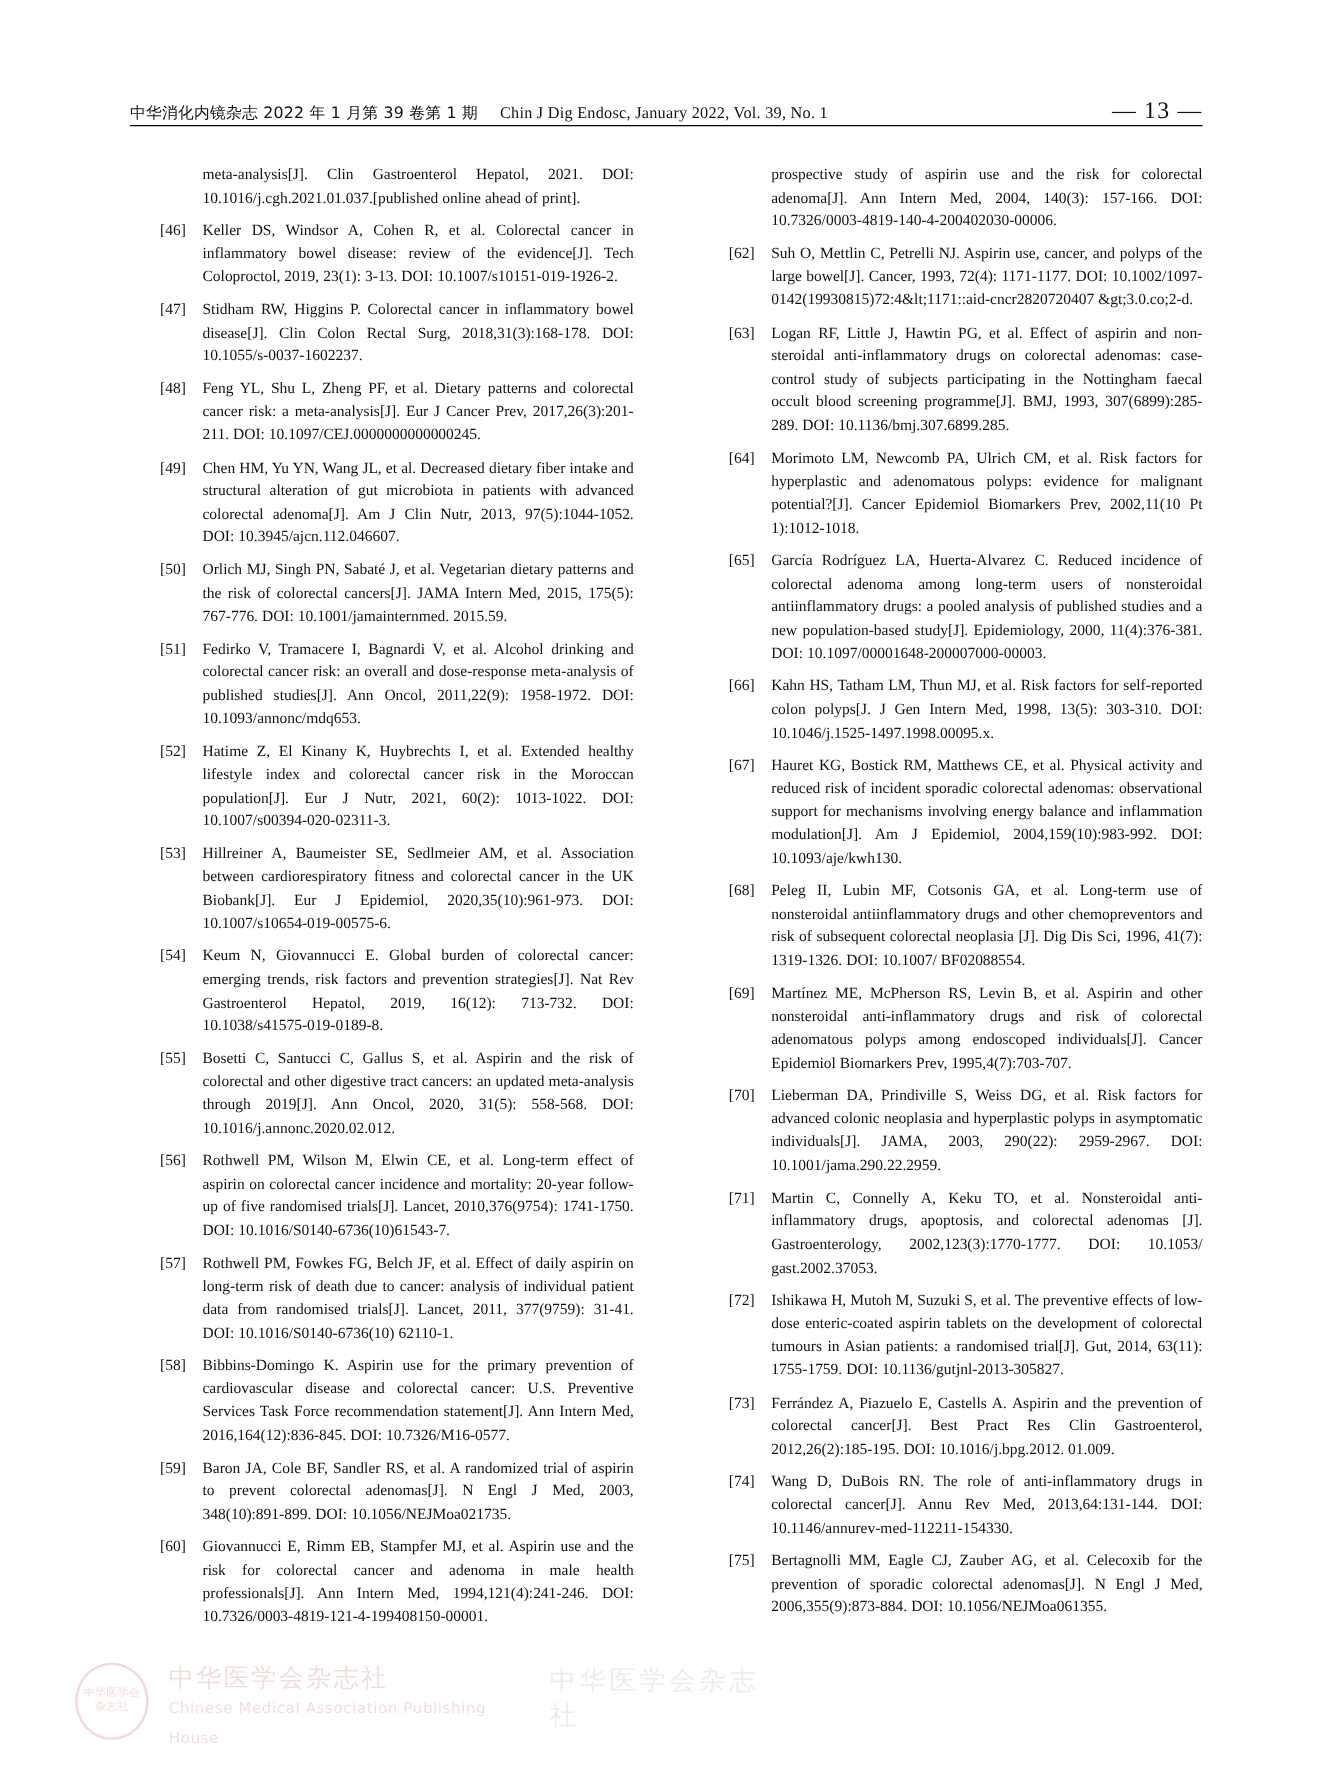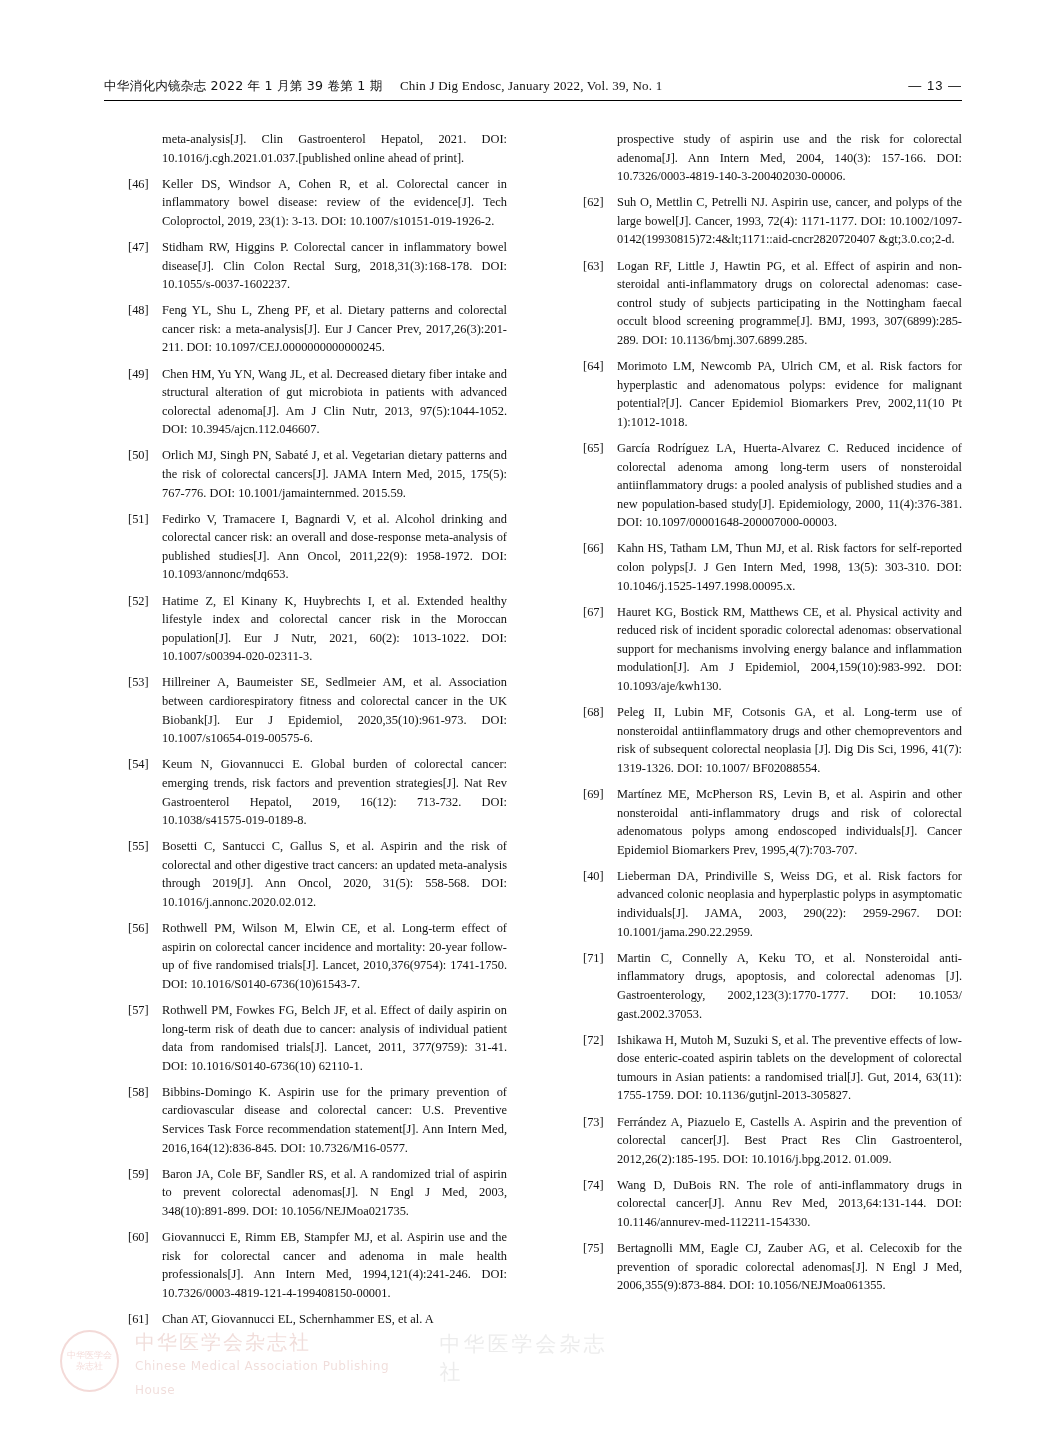--- a/index.html
+++ b/index.html
@@ -41,22 +41,22 @@
   .runhead .cn {
     font-family: "DejaVu Sans", sans-serif;
     font-size: 12.6px;
   }
   .runhead .en {
     font-family: "Liberation Serif", serif;
     font-size: 13px;
     margin-left: 14px;
   }
   .runhead .pageno {
-    font-family: Liberation Sans, sans-serif;
-    font-size: 13px;
+    font-family: Liberation Serif, serif;
+    font-size: 19px;
     white-space: nowrap;
     letter-spacing: 1px;
   }
   .rule {
     position: absolute;
     left: 104px;
     top: 100px;
     width: 858px;
     height: 1px;
     background: #000;
@@ -222,30 +222,26 @@
         <div class="txt">Bibbins-Domingo K. Aspirin use for the primary prevention of cardiovascular disease and colorectal cancer: U.S. Preventive Services Task Force recommendation statement[J]. Ann Intern Med, 2016,164(12):836-845. DOI: 10.7326/M16-0577.</div>
       </div>
       <div class="ref">
         <div class="num">[59]</div>
         <div class="txt">Baron JA, Cole BF, Sandler RS, et al. A randomized trial of aspirin to prevent colorectal adenomas[J]. N Engl J Med, 2003, 348(10):891-899. DOI: 10.1056/NEJMoa021735.</div>
       </div>
       <div class="ref">
         <div class="num">[60]</div>
         <div class="txt">Giovannucci E, Rimm EB, Stampfer MJ, et al. Aspirin use and the risk for colorectal cancer and adenoma in male health professionals[J]. Ann Intern Med, 1994,121(4):241-246. DOI: 10.7326/0003-4819-121-4-199408150-00001.</div>
       </div>
-      <div class="ref">
-        <div class="num">[61]</div>
-        <div class="txt">Chan AT, Giovannucci EL, Schernhammer ES, et al. A</div>
-      </div>
     </div>
 
     <div class="col">
       <div class="ref cont">
         <div class="num"></div>
-        <div class="txt">prospective study of aspirin use and the risk for colorectal adenoma[J]. Ann Intern Med, 2004, 140(3): 157-166. DOI: 10.7326/0003-4819-140-3-200402030-00006.</div>
+        <div class="txt">prospective study of aspirin use and the risk for colorectal adenoma[J]. Ann Intern Med, 2004, 140(3): 157-166. DOI: 10.7326/0003-4819-140-4-200402030-00006.</div>
       </div>
       <div class="ref">
         <div class="num">[62]</div>
         <div class="txt">Suh O, Mettlin C, Petrelli NJ. Aspirin use, cancer, and polyps of the large bowel[J]. Cancer, 1993, 72(4): 1171-1177. DOI: 10.1002/1097-0142(19930815)72:4&amp;lt;1171::aid-cncr2820720407 &amp;gt;3.0.co;2-d.</div>
       </div>
       <div class="ref">
         <div class="num">[63]</div>
         <div class="txt">Logan RF, Little J, Hawtin PG, et al. Effect of aspirin and non-steroidal anti-inflammatory drugs on colorectal adenomas: case-control study of subjects participating in the Nottingham faecal occult blood screening programme[J]. BMJ, 1993, 307(6899):285-289. DOI: 10.1136/bmj.307.6899.285.</div>
       </div>
       <div class="ref">
@@ -266,21 +262,21 @@
       </div>
       <div class="ref">
         <div class="num">[68]</div>
         <div class="txt">Peleg II, Lubin MF, Cotsonis GA, et al. Long-term use of nonsteroidal antiinflammatory drugs and other chemopreventors and risk of subsequent colorectal neoplasia [J]. Dig Dis Sci, 1996, 41(7): 1319-1326. DOI: 10.1007/ BF02088554.</div>
       </div>
       <div class="ref">
         <div class="num">[69]</div>
         <div class="txt">Martínez ME, McPherson RS, Levin B, et al. Aspirin and other nonsteroidal anti-inflammatory drugs and risk of colorectal adenomatous polyps among endoscoped individuals[J]. Cancer Epidemiol Biomarkers Prev, 1995,4(7):703-707.</div>
       </div>
       <div class="ref">
-        <div class="num">[40]</div>
+        <div class="num">[70]</div>
         <div class="txt">Lieberman DA, Prindiville S, Weiss DG, et al. Risk factors for advanced colonic neoplasia and hyperplastic polyps in asymptomatic individuals[J]. JAMA, 2003, 290(22): 2959-2967. DOI: 10.1001/jama.290.22.2959.</div>
       </div>
       <div class="ref">
         <div class="num">[71]</div>
         <div class="txt">Martin C, Connelly A, Keku TO, et al. Nonsteroidal anti-inflammatory drugs, apoptosis, and colorectal adenomas [J]. Gastroenterology, 2002,123(3):1770-1777. DOI: 10.1053/ gast.2002.37053.</div>
       </div>
       <div class="ref">
         <div class="num">[72]</div>
         <div class="txt">Ishikawa H, Mutoh M, Suzuki S, et al. The preventive effects of low-dose enteric-coated aspirin tablets on the development of colorectal tumours in Asian patients: a randomised trial[J]. Gut, 2014, 63(11): 1755-1759. DOI: 10.1136/gutjnl-2013-305827.</div>
       </div>

